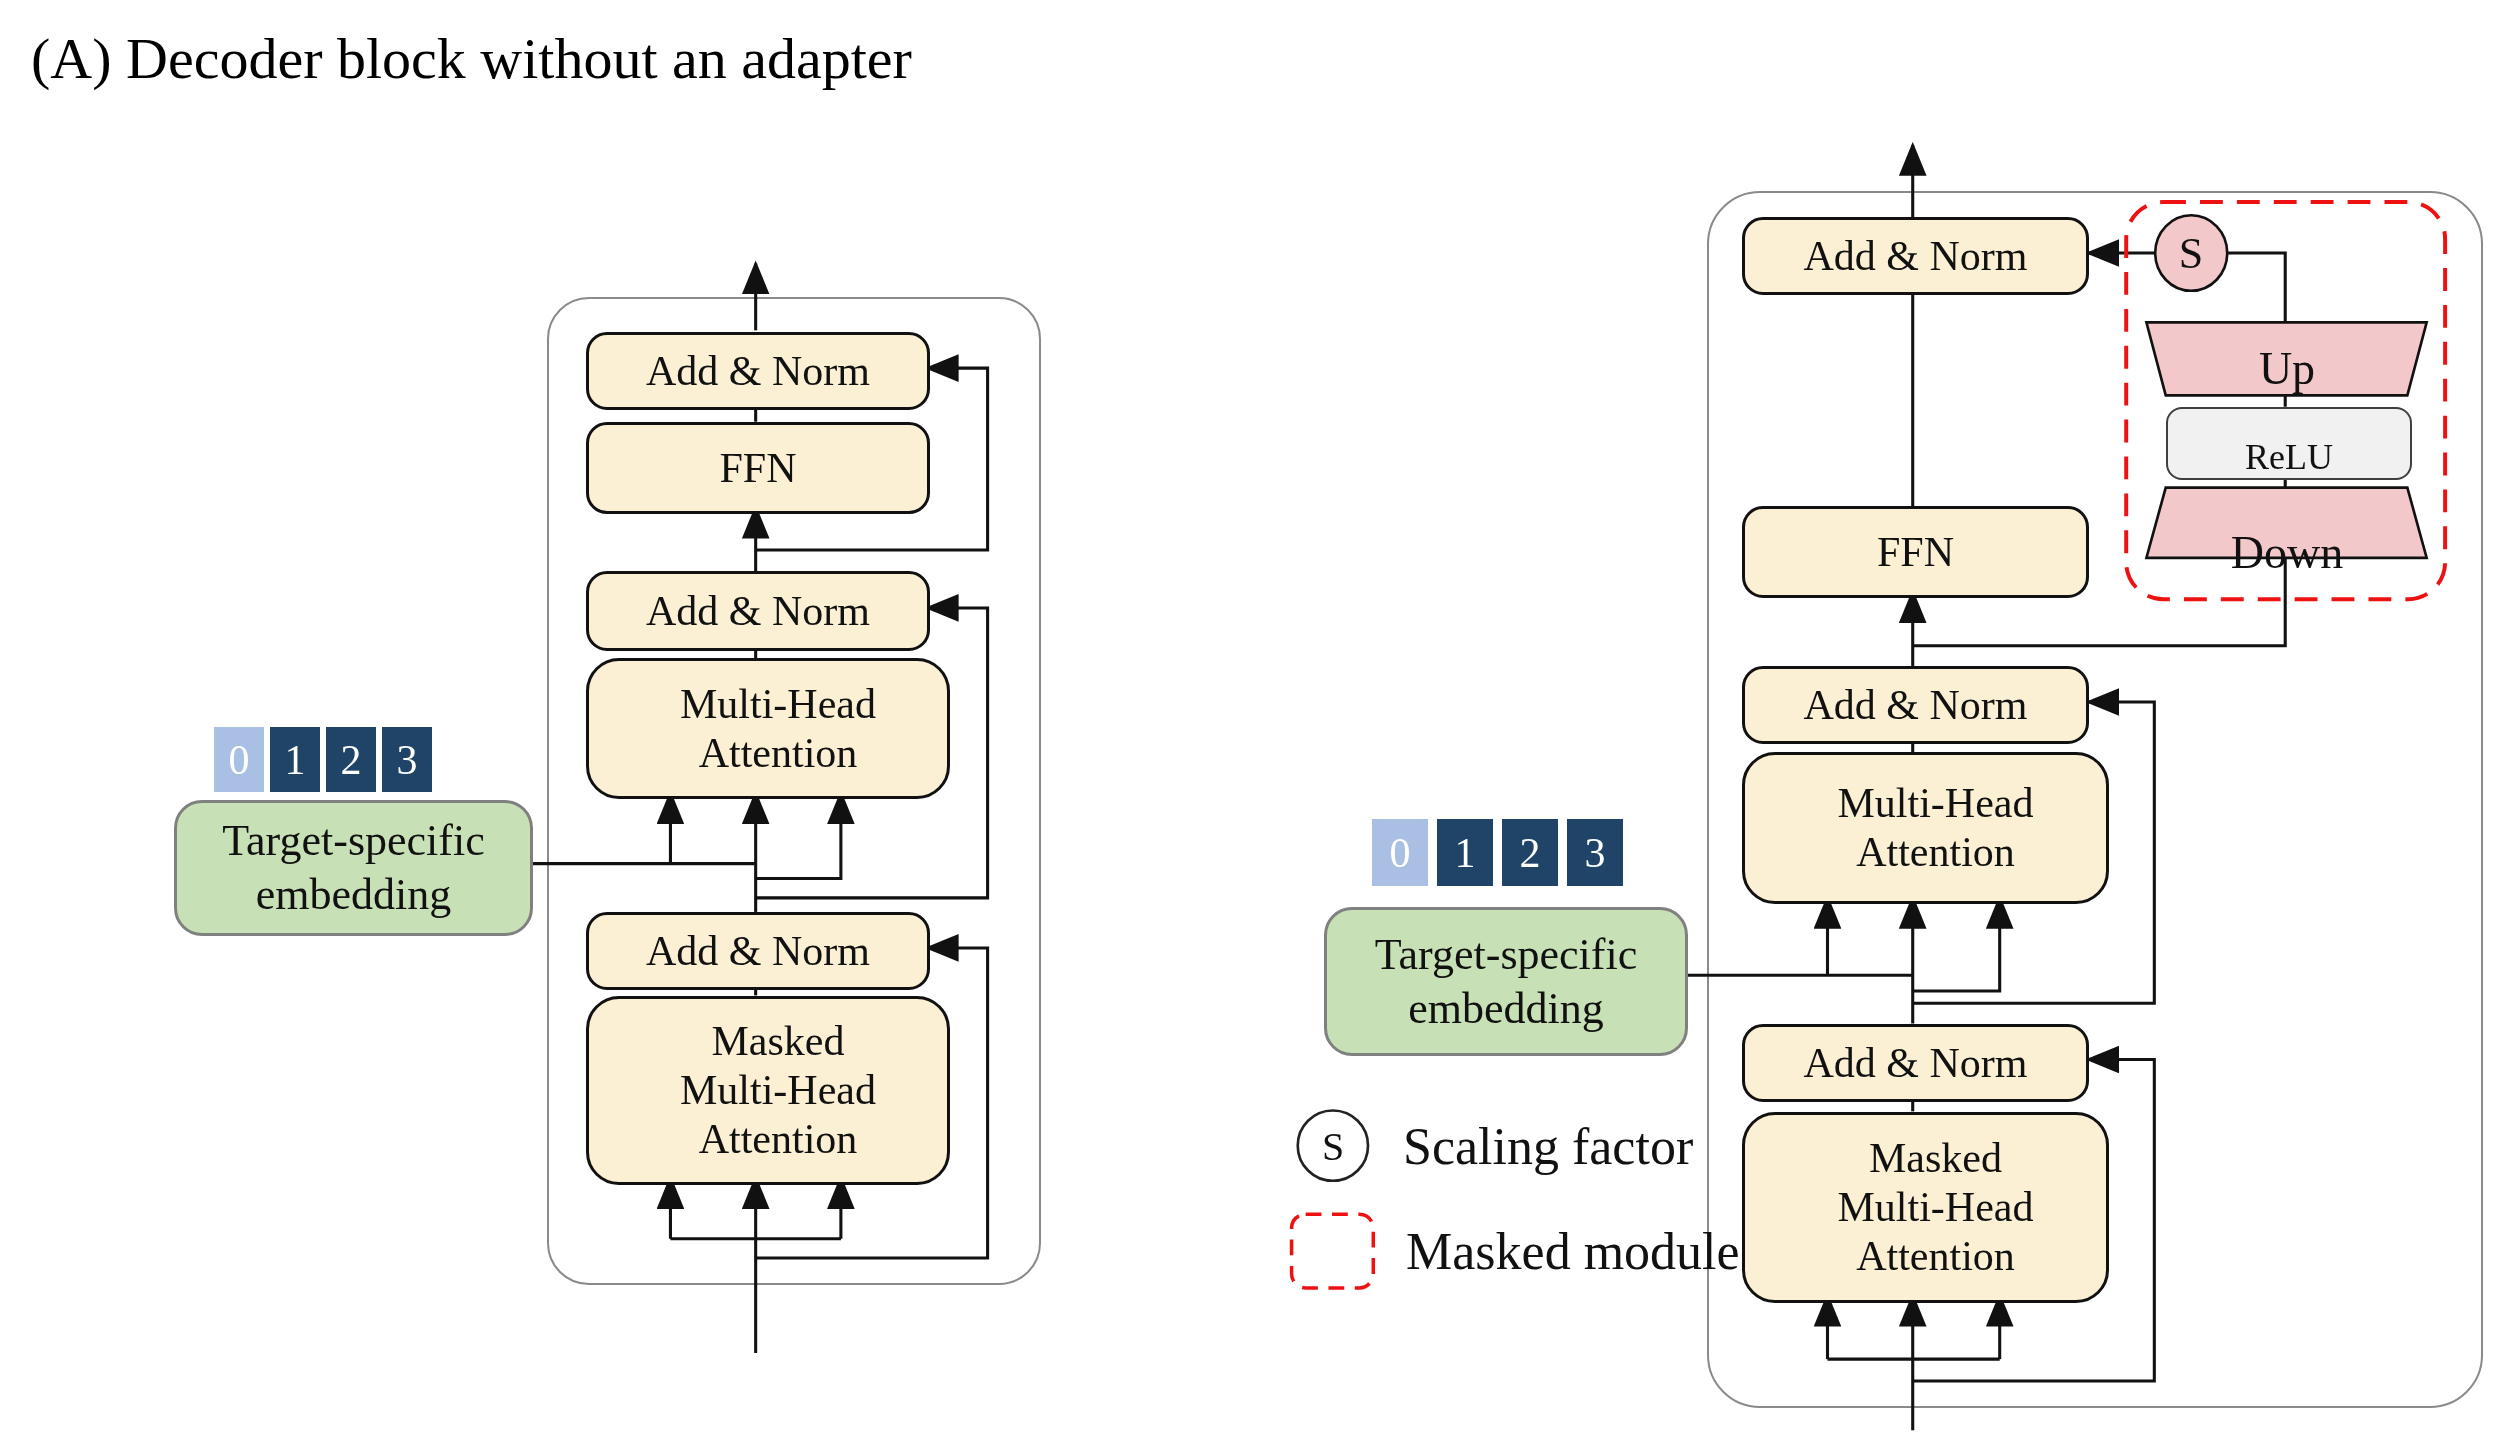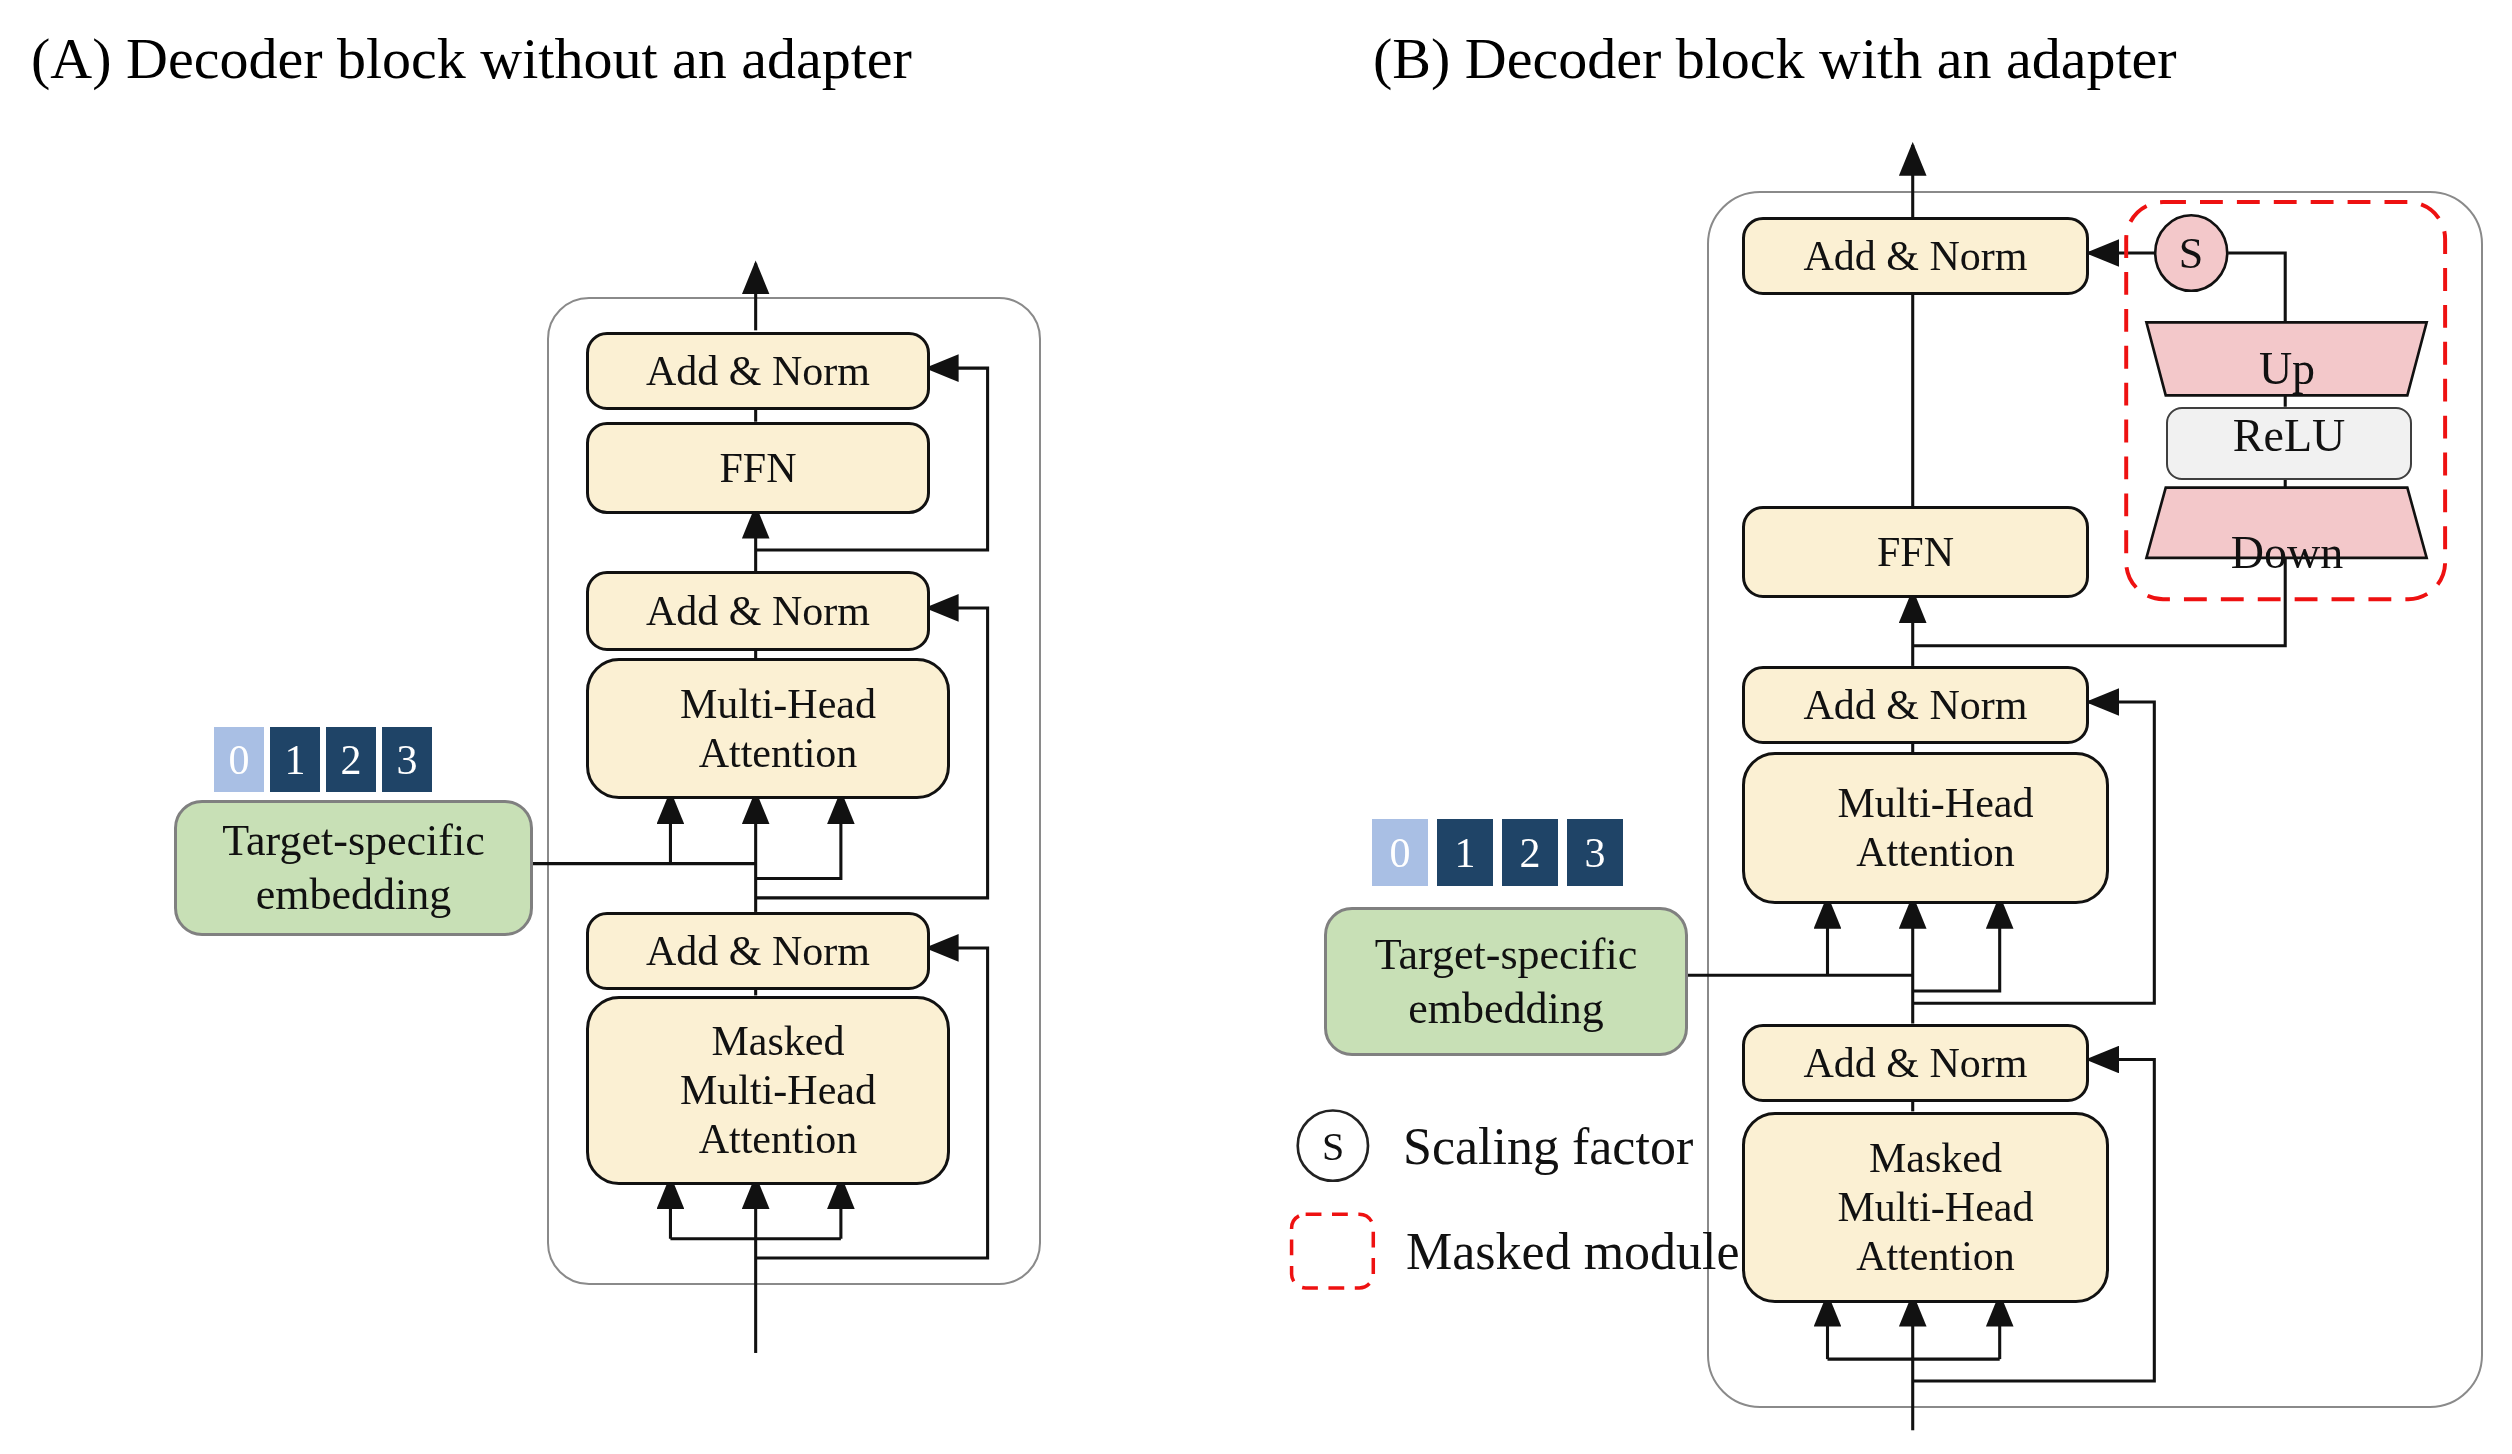--- a/index.html
+++ b/index.html
@@ -15,32 +15,31 @@
          border-radius:21px;display:flex;flex-direction:column;align-items:center;justify-content:center;
          font-size:42px;line-height:1.16;text-align:center;}
   .block.lg{border-radius:33px;padding-left:20px;}
   .greenbox{position:absolute;background:var(--embedding_fill,#C8E0B6);border:3.1px solid var(--embedding_border,#808080);
          border-radius:28px;display:flex;flex-direction:column;align-items:center;justify-content:center;
          font-size:44px;line-height:1.22;text-align:center;}
   .token{position:absolute;display:flex;align-items:center;justify-content:center;
          color:var(--token_text,#fff);font-size:42px;background:var(--token_fill,#1F4467);}
   .token.first{background:var(--token_0_fill,#A9BFE4);}
   .relu{position:absolute;background:var(--relu_fill,#F1F1F1);border:2.6px solid #3f3f3f;border-radius:16px;
-        display:flex;align-items:flex-start;justify-content:center;font-size:46px;}
+        display:flex;align-items:flex-end;justify-content:center;font-size:36px;}
   .shape-label{position:absolute;display:flex;align-items:flex-end;justify-content:center;font-size:46px;}
   .s-label{position:absolute;display:flex;align-items:center;justify-content:center;font-size:44px;}
   .legend-text{position:absolute;display:flex;align-items:center;font-size:52px;white-space:nowrap;font-family:Liberation Serif, serif;}
 </style>
 </head>
 <body>
 
 <div class="page">
 
   <div class="abs title" style="left:31px;top:24.6px;">(A) Decoder block without an adapter</div>
-  <div class="abs title" style="left:1373px;top:24.6px;">(B) Decoder block with an adapter</div>
 
   <div class="container left" style="left:547px;top:297px;width:490px;height:984px;"></div>
   <div class="container right" style="left:1707px;top:191px;width:772px;height:1213px;"></div>
 
   <svg class="wires" viewBox="0 0 2859 1655">
     <defs>
       <marker id="ah" viewBox="0 0 11 9" refX="10" refY="4.5" markerWidth="11" markerHeight="9" orient="auto">
         <path d="M0,0 L11,4.5 L0,9 Z" style="fill:var(--line_color,#111);"></path>
       </marker>
     </defs>

